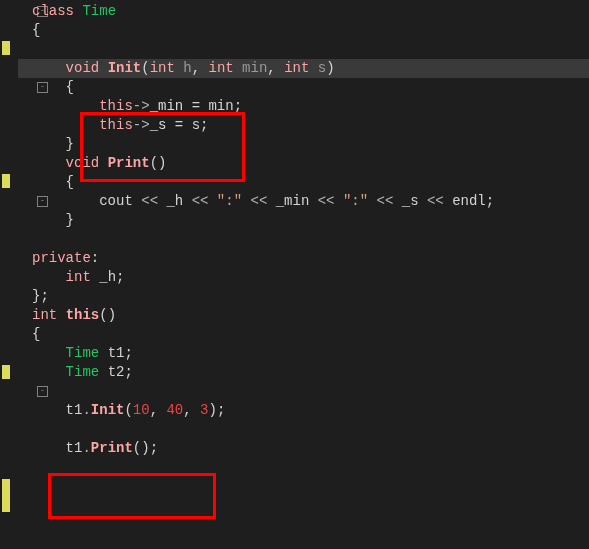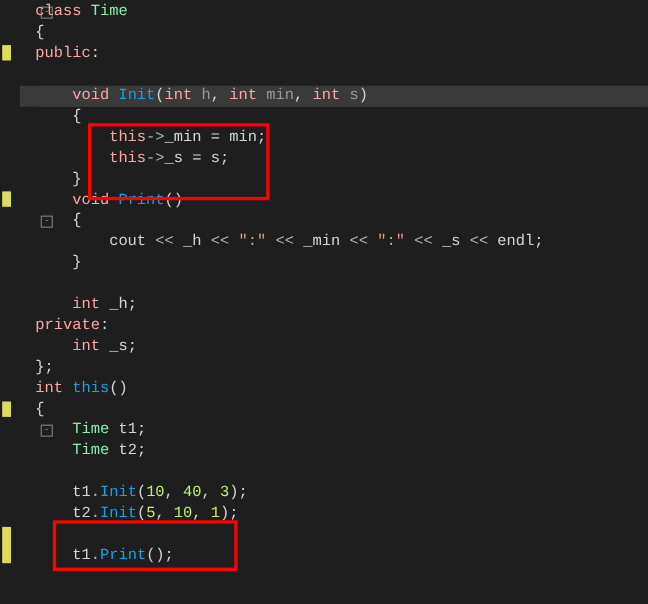--- a/index.html
+++ b/index.html
@@ -42,23 +42,23 @@
     background: #3a3a3a;
   }
   .line.highlight::before {
     content: "";
     position: absolute;
     left: -32px; right: 0; top: 0; bottom: 0;
     background: #3a3a3a;
     z-index: -1;
   }
   .kw { color: #fca5a5; }
-  .cls { color: #86efac; }
-  .fn { color: #0ea5e9; }
-  .num { color: #bef264; text-align: right; }
+  .cls { color: #22c55e; }
+  .fn { color: #fca5a5; font-weight: bold; }
+  .num { color: #ef4444; text-align: right; }
   .str { color: #d69d85; }
   .punct { color: #d4d4d4; }
   .op { color: #b4b4b4; }
   .mem { color: #dadada; }
   .param { color: #9a9a9a; }
   .bookmark {
     position: absolute;
     width: 8px;
     height: 14px;
     background: #dcdc5a;
@@ -97,42 +97,39 @@
 <div class="fold-gutter">
   <div class="fold-box" style="top:6px">-</div>
   <div class="fold-box" style="top:82px">-</div>
   <div class="fold-box" style="top:196px">-</div>
   <div class="fold-box" style="top:386px">-</div>
 </div>
 
 <div class="code-area">
   <div class="line"><span class="kw">class</span> <span class="cls">Time</span></div>
   <div class="line">{</div>
-  <div class="line"><span class="kw">public</span><span class="punct">:</span></div>
   <div class="line"></div>
   <div class="line highlight">    <span class="kw">void</span> <span class="fn">Init</span><span class="punct">(</span><span class="kw">int</span> <span class="param">h</span><span class="punct">, </span><span class="kw">int</span> <span class="param">min</span><span class="punct">, </span><span class="kw">int</span> <span class="param">s</span><span class="punct">)</span></div>
   <div class="line">    <span>{</span></div>
   <div class="line">        <span class="kw">this</span><span class="op">-&gt;</span><span class="mem">_min</span><span> = </span><span>min</span><span>;</span></div>
   <div class="line">        <span class="kw">this</span><span class="op">-&gt;</span><span class="mem">_s</span><span> = </span><span>s</span><span>;</span></div>
   <div class="line">    <span>}</span></div>
   <div class="line">    <span class="kw">void</span> <span class="fn">Print</span><span class="punct">()</span></div>
   <div class="line">    <span>{</span></div>
   <div class="line">        <span>cout</span><span class="op"> &lt;&lt; </span><span>_h</span><span class="op"> &lt;&lt; </span><span class="str">":"</span><span class="op"> &lt;&lt; </span><span>_min</span><span class="op"> &lt;&lt; </span><span class="str">":"</span><span class="op"> &lt;&lt; </span><span>_s</span><span class="op"> &lt;&lt; </span><span>endl</span><span>;</span></div>
   <div class="line">    <span>}</span></div>
   <div class="line"></div>
+  <div class="line"><span class="kw">private</span><span class="punct">:</span></div>
   <div class="line">    <span class="kw">int</span> <span>_h</span><span>;</span></div>
-  <div class="line"><span class="kw">private</span><span class="punct">:</span></div>
-  <div class="line">    <span class="kw">int</span> <span>_s</span><span>;</span></div>
   <div class="line"><span>};</span></div>
   <div class="line"><span class="kw">int</span> <span class="fn">this</span><span class="punct">()</span></div>
   <div class="line"><span>{</span></div>
   <div class="line">    <span class="cls">Time</span> <span>t1</span><span>;</span></div>
   <div class="line">    <span class="cls">Time</span> <span>t2</span><span>;</span></div>
   <div class="line"></div>
   <div class="line">    <span>t1</span><span class="op">.</span><span class="fn">Init</span><span class="punct">(</span><span class="num">10</span><span class="punct">, </span><span class="num">40</span><span class="punct">, </span><span class="num">3</span><span class="punct">);</span></div>
-  <div class="line">    <span>t2</span><span class="op">.</span><span class="fn">Init</span><span class="punct">(</span><span class="num">5</span><span class="punct">, </span><span class="num">10</span><span class="punct">, </span><span class="num">1</span><span class="punct">);</span></div>
   <div class="line"></div>
   <div class="line">    <span>t1</span><span class="op">.</span><span class="fn">Print</span><span class="punct">()</span><span>;</span></div>
 
 </div>
 
 <div class="redbox" style="top:112px;left:80px;width:165px;height:70px"></div>
 <div class="redbox" style="top:473px;left:48px;width:168px;height:46px"></div>
 
 </body></html>

